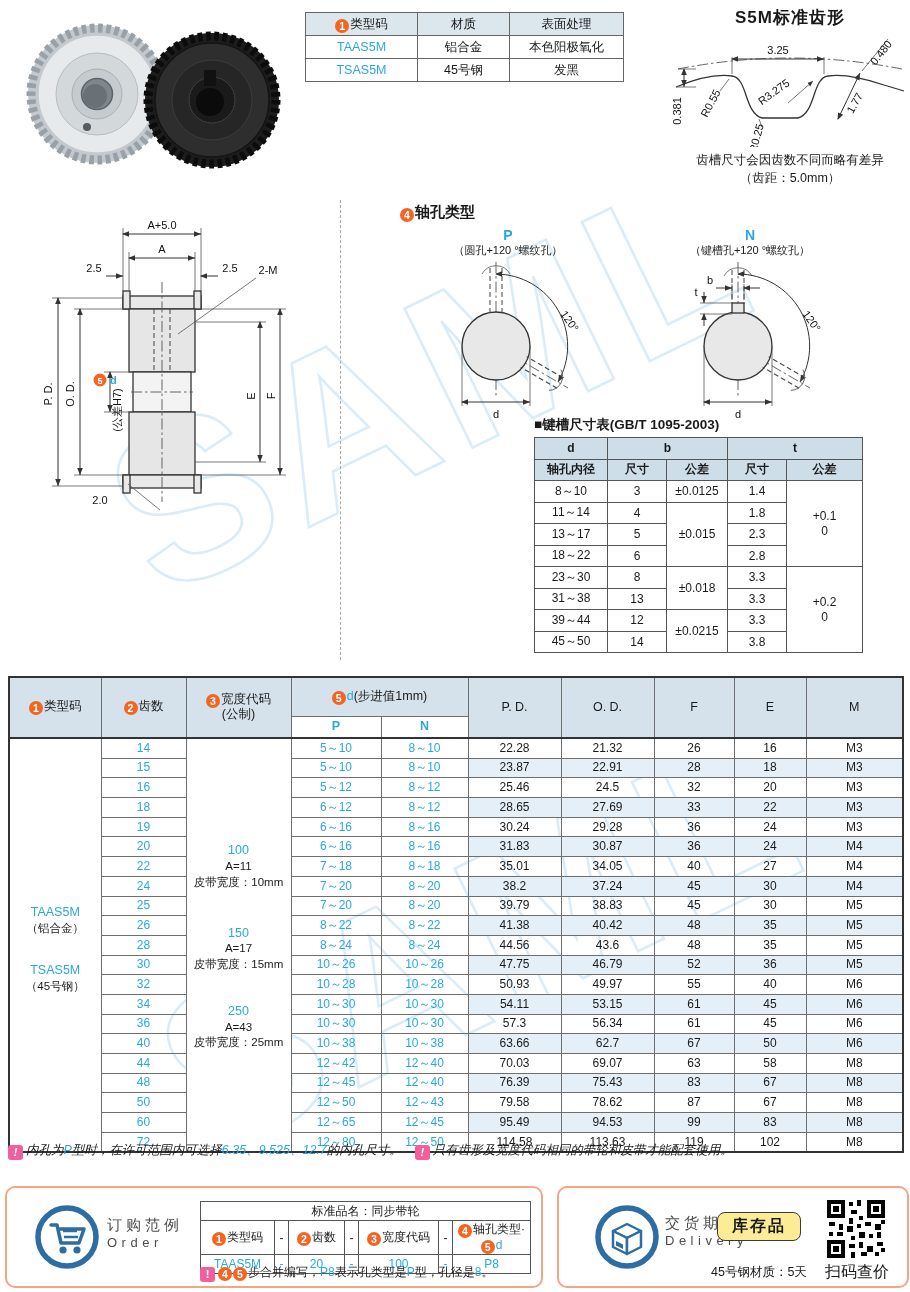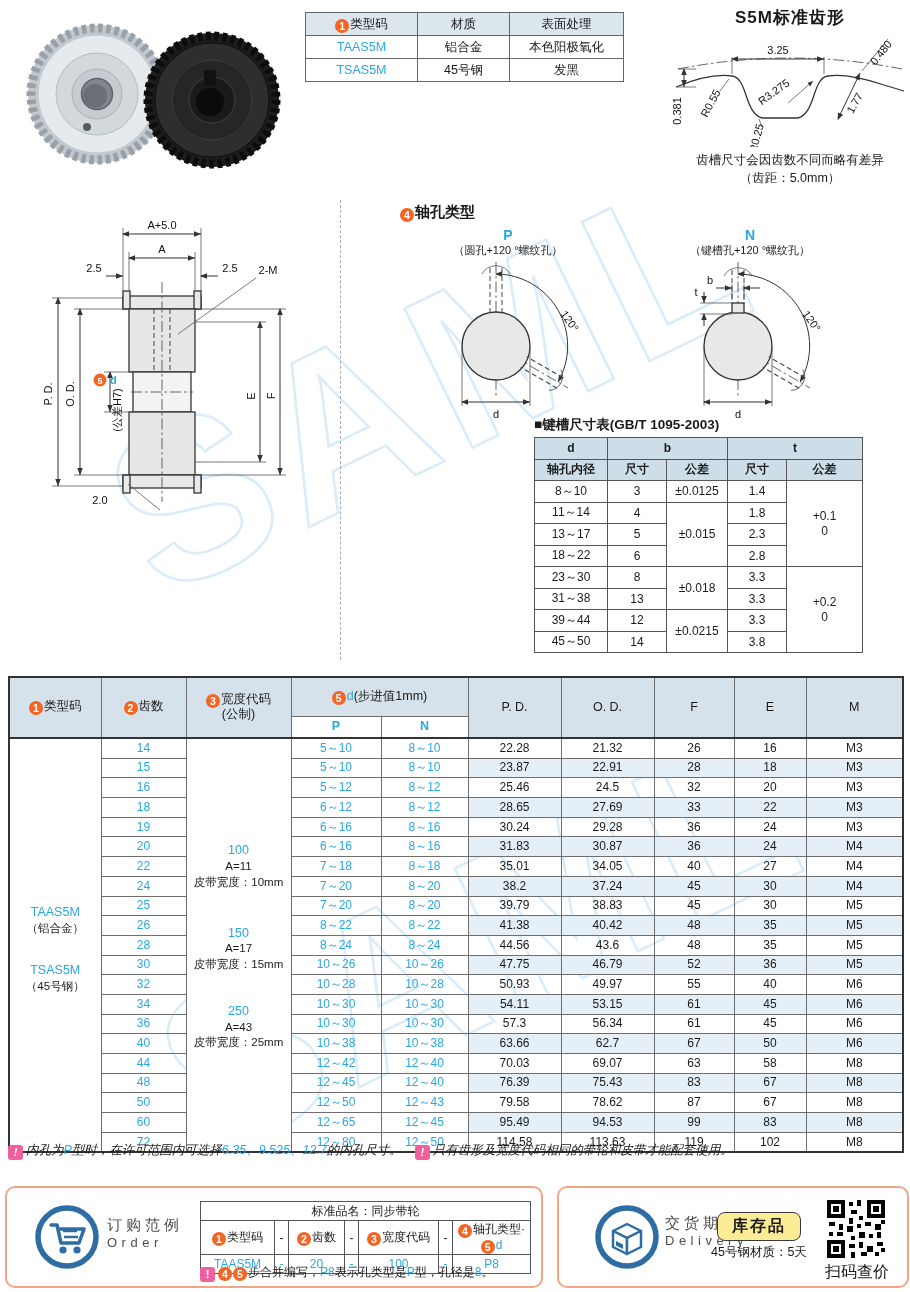--- a/index.html
+++ b/index.html
@@ -710,21 +710,21 @@
       <path d="M46,26 L46,42 L32,49 L32,33 z" fill="#fff" stroke="#2e6da3" stroke-width="2.5" stroke-linejoin="round"></path>
       <path d="M21,36 L28,39.5 L28,44 L21,40.5 z" fill="#2e6da3"></path>
     </svg>
     <div class="iconlbl abs" style="left:106px;top:26px">
       <div class="l1">交货期</div>
       <div class="l2">Delivery</div>
     </div>
     <div class="abs" style="left:158px;top:24px">
       <span id="badge">库存品</span>
     </div>
-    <div id="lead-time" class="abs" style="left:152px;top:56px">45号钢材质：5天</div>
+    <div id="lead-time" class="abs" style="left:152px;top:76px">45号钢材质：5天</div>
     <svg class="abs" style="left:266px;top:10px" width="62" height="62" viewBox="0 0 31 31">
       <rect x="0" y="0" width="31" height="31" fill="#fff"></rect>
       <g fill="#000">
         <rect x="1" y="1" width="9" height="9"></rect>
           <rect x="21" y="1" width="9" height="9"></rect>
           <rect x="1" y="21" width="9" height="9"></rect>
         <rect x="3" y="3" width="5" height="5" fill="#fff"></rect>
           <rect x="23" y="3" width="5" height="5" fill="#fff"></rect>
           <rect x="3" y="23" width="5" height="5" fill="#fff"></rect>
         <rect x="4" y="4" width="3" height="3"></rect>

